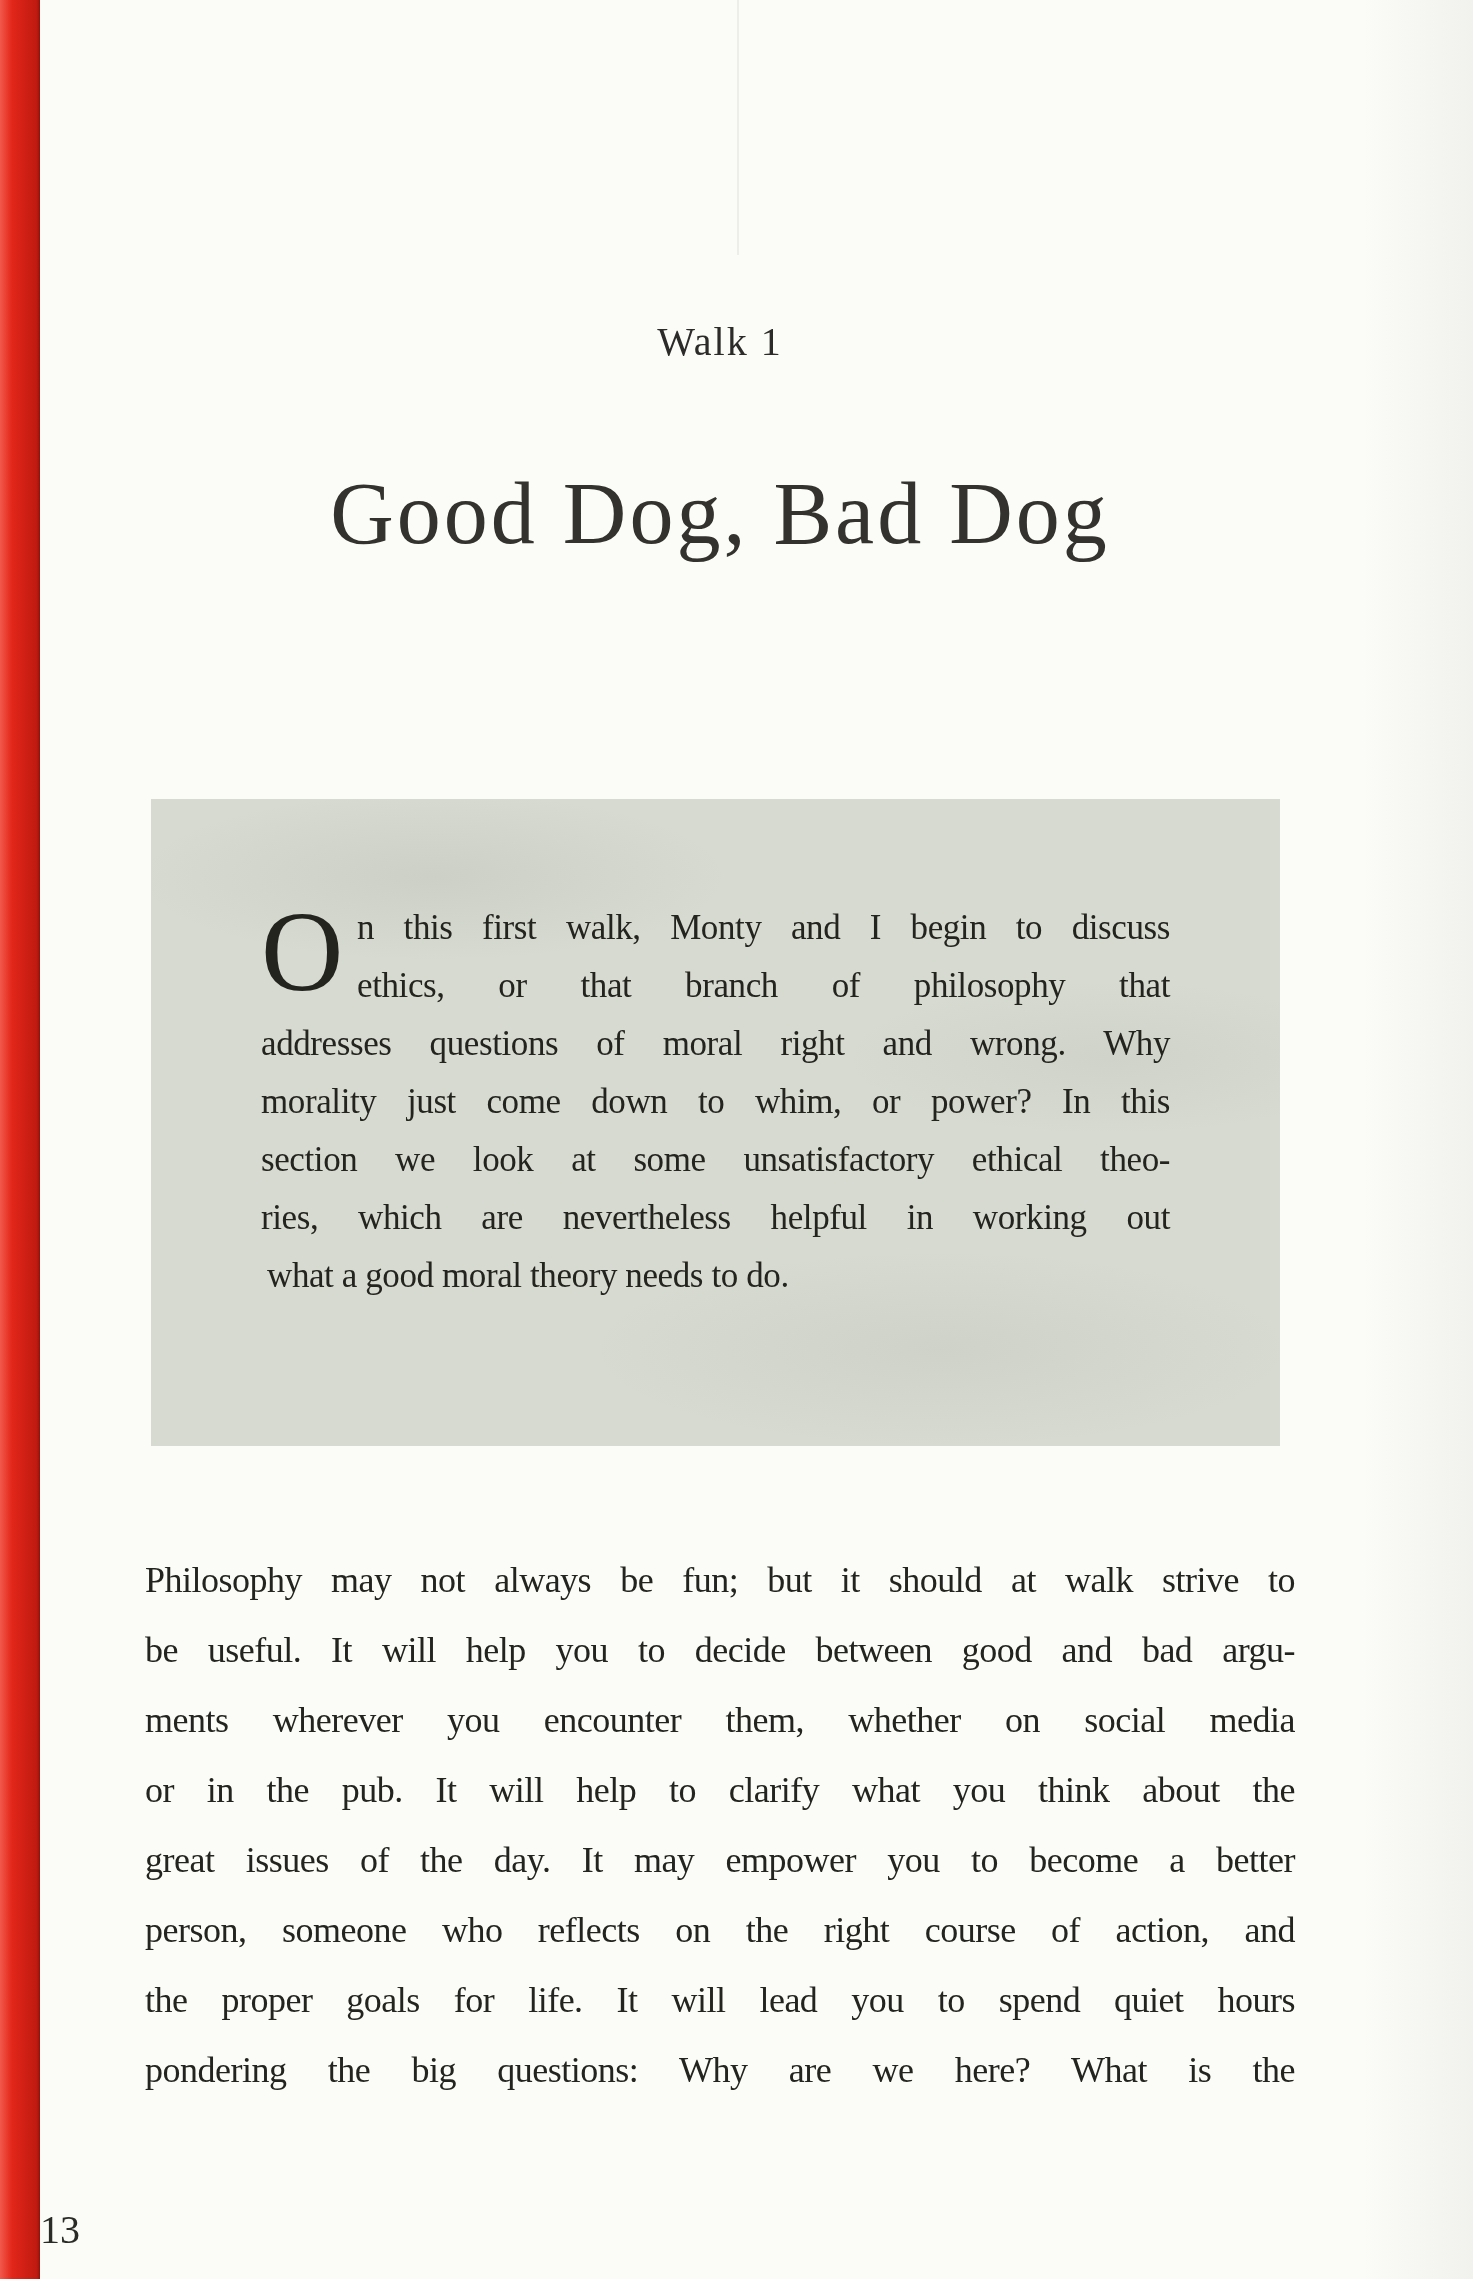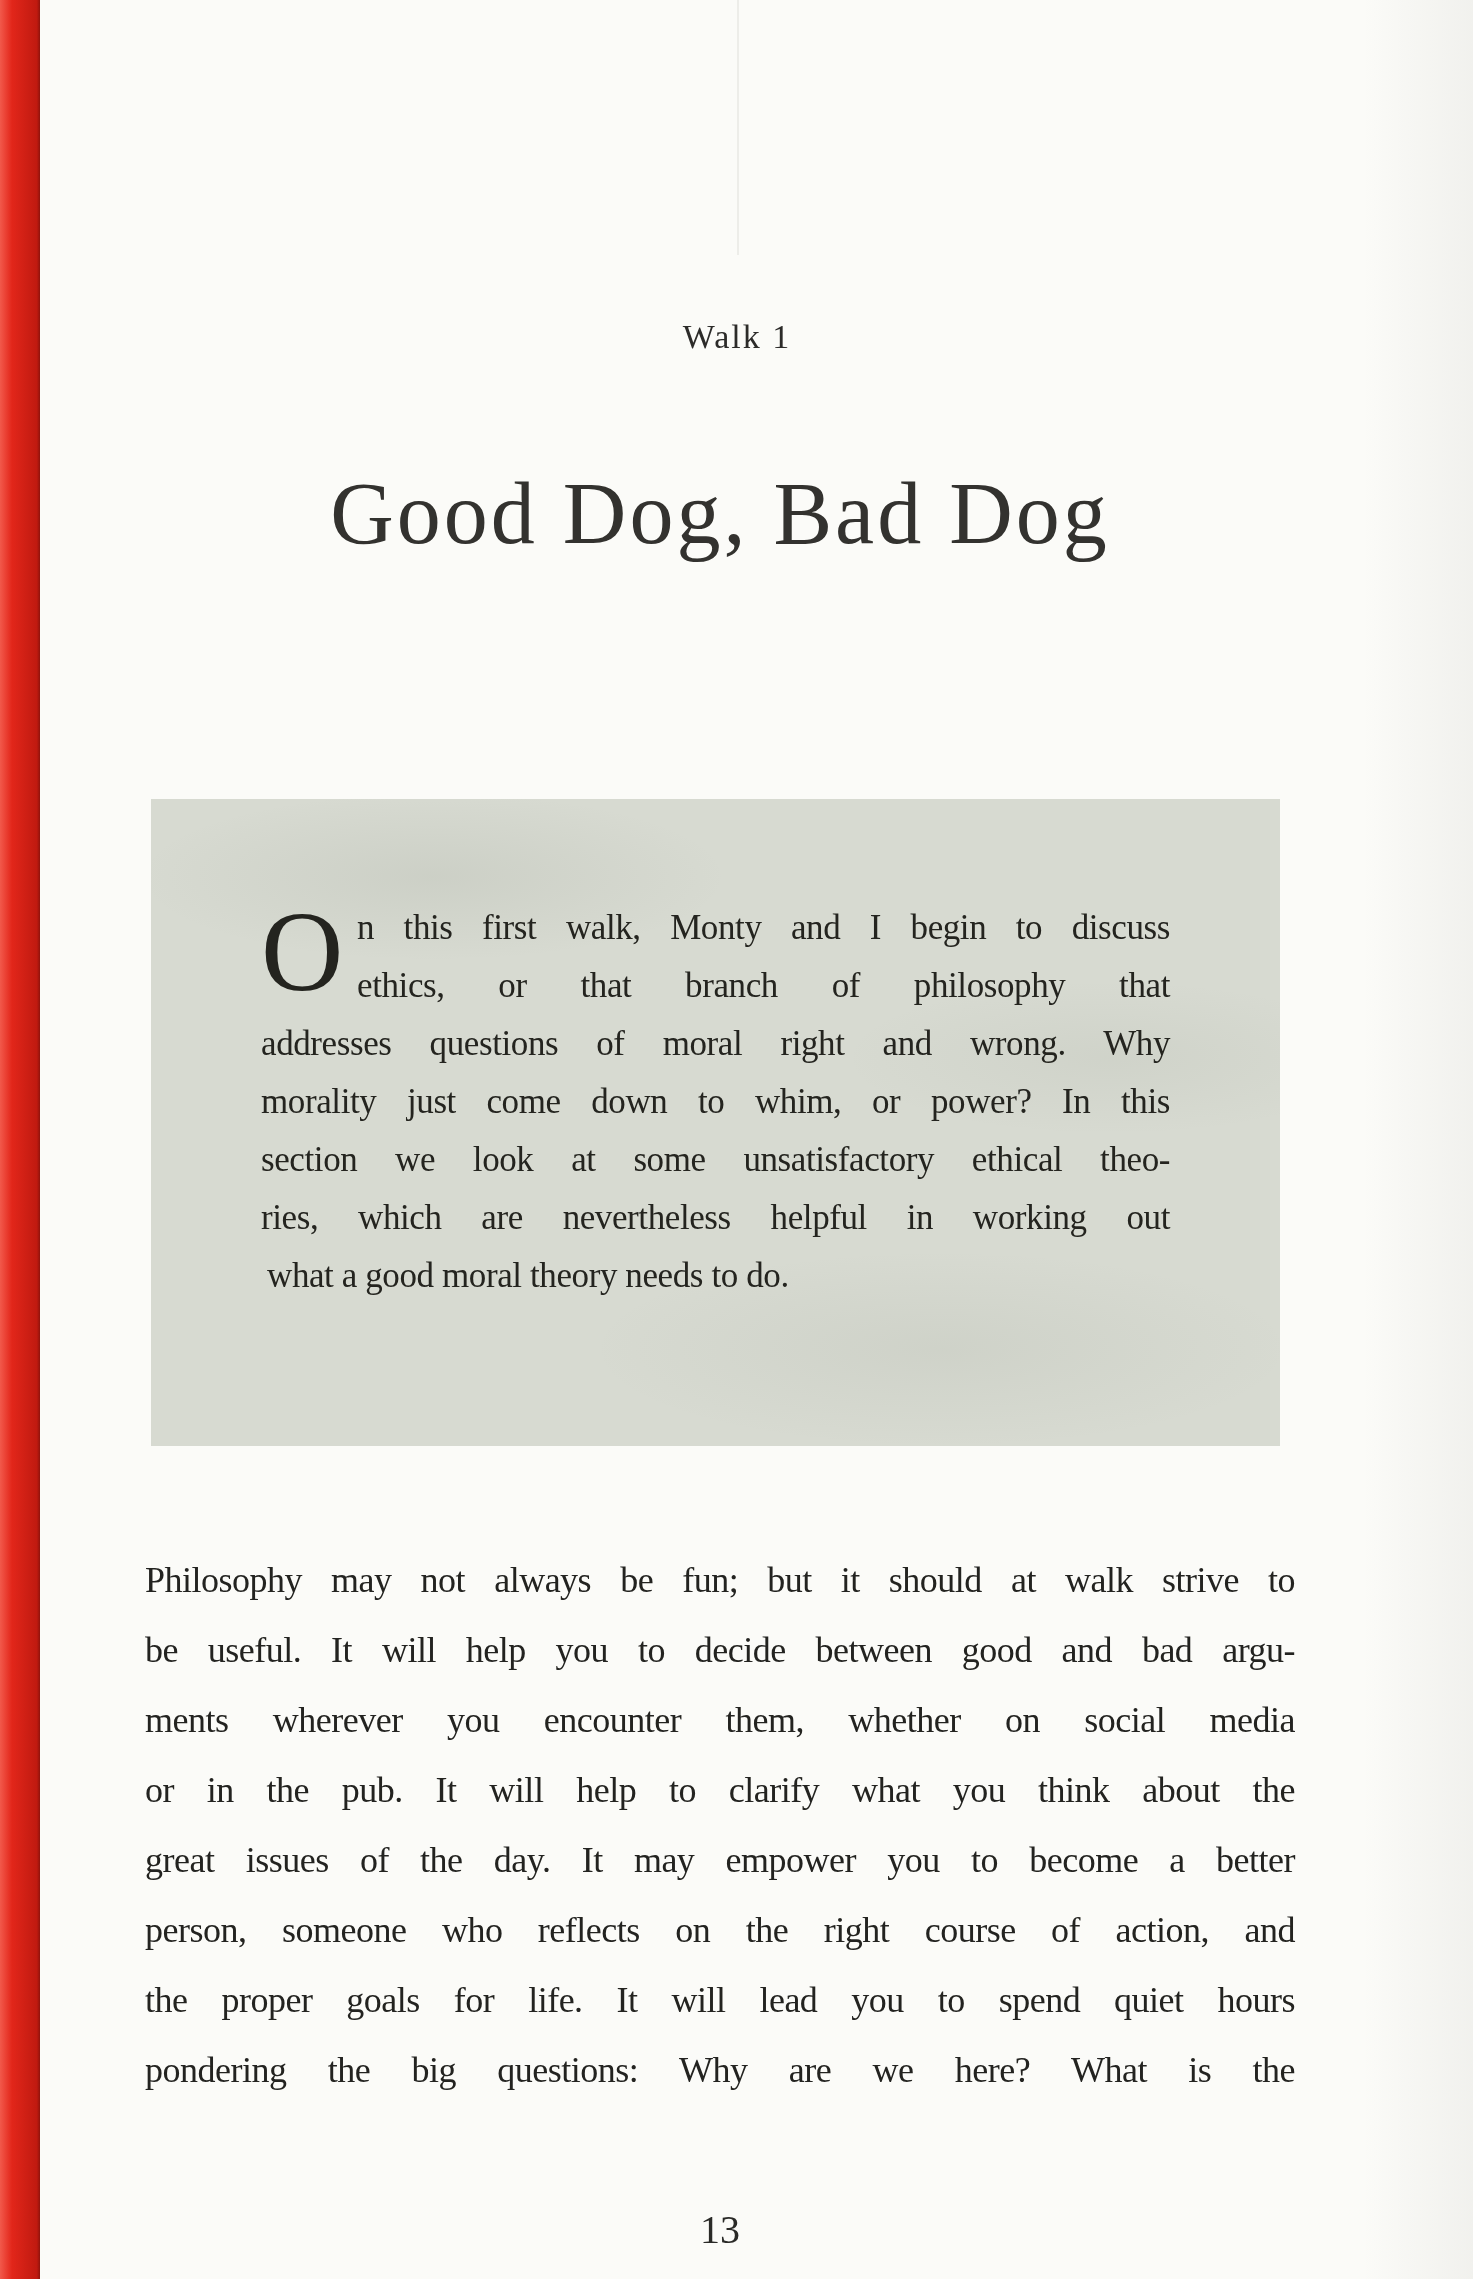--- a/index.html
+++ b/index.html
@@ -27,23 +27,23 @@
     background: rgba(120,120,112,0.10);
   }
   .edge-right {
     position: absolute;
     right: 0; top: 0;
     width: 110px; height: 100%;
     background: linear-gradient(to right, rgba(0,0,0,0), rgba(110,110,100,0.07));
   }
   .kicker {
     position: absolute;
-    top: 318px; left: 57px; width: 1360px;
+    top: 318px; left: 40px; width: 1360px;
     text-align: center;
-    font-size: 34px;
+    font-size: 40px;
     letter-spacing: 2px;
     color: #2c2b29;
   }
   .title {
     position: absolute;
     top: 444px; left: 40px; width: 1360px;
     text-align: center;
     font-size: 88px;
     font-weight: normal;
     letter-spacing: 3px;
@@ -86,21 +86,21 @@
     top: 1545px; left: 145px;
     width: 1150px;
     font-size: 36px;
     line-height: 70px;
     letter-spacing: -0.5px;
     color: #232320;
   }
   .page-number {
     position: absolute;
     top: 2206px; left: 40px; width: 1360px;
-    text-align: center;
+    text-align: left;
     font-size: 40px;
     color: #2a2a27;
   }
 </style>
 </head>
 <body>
 
 <div class="page">
 
   <div class="spine"></div>

